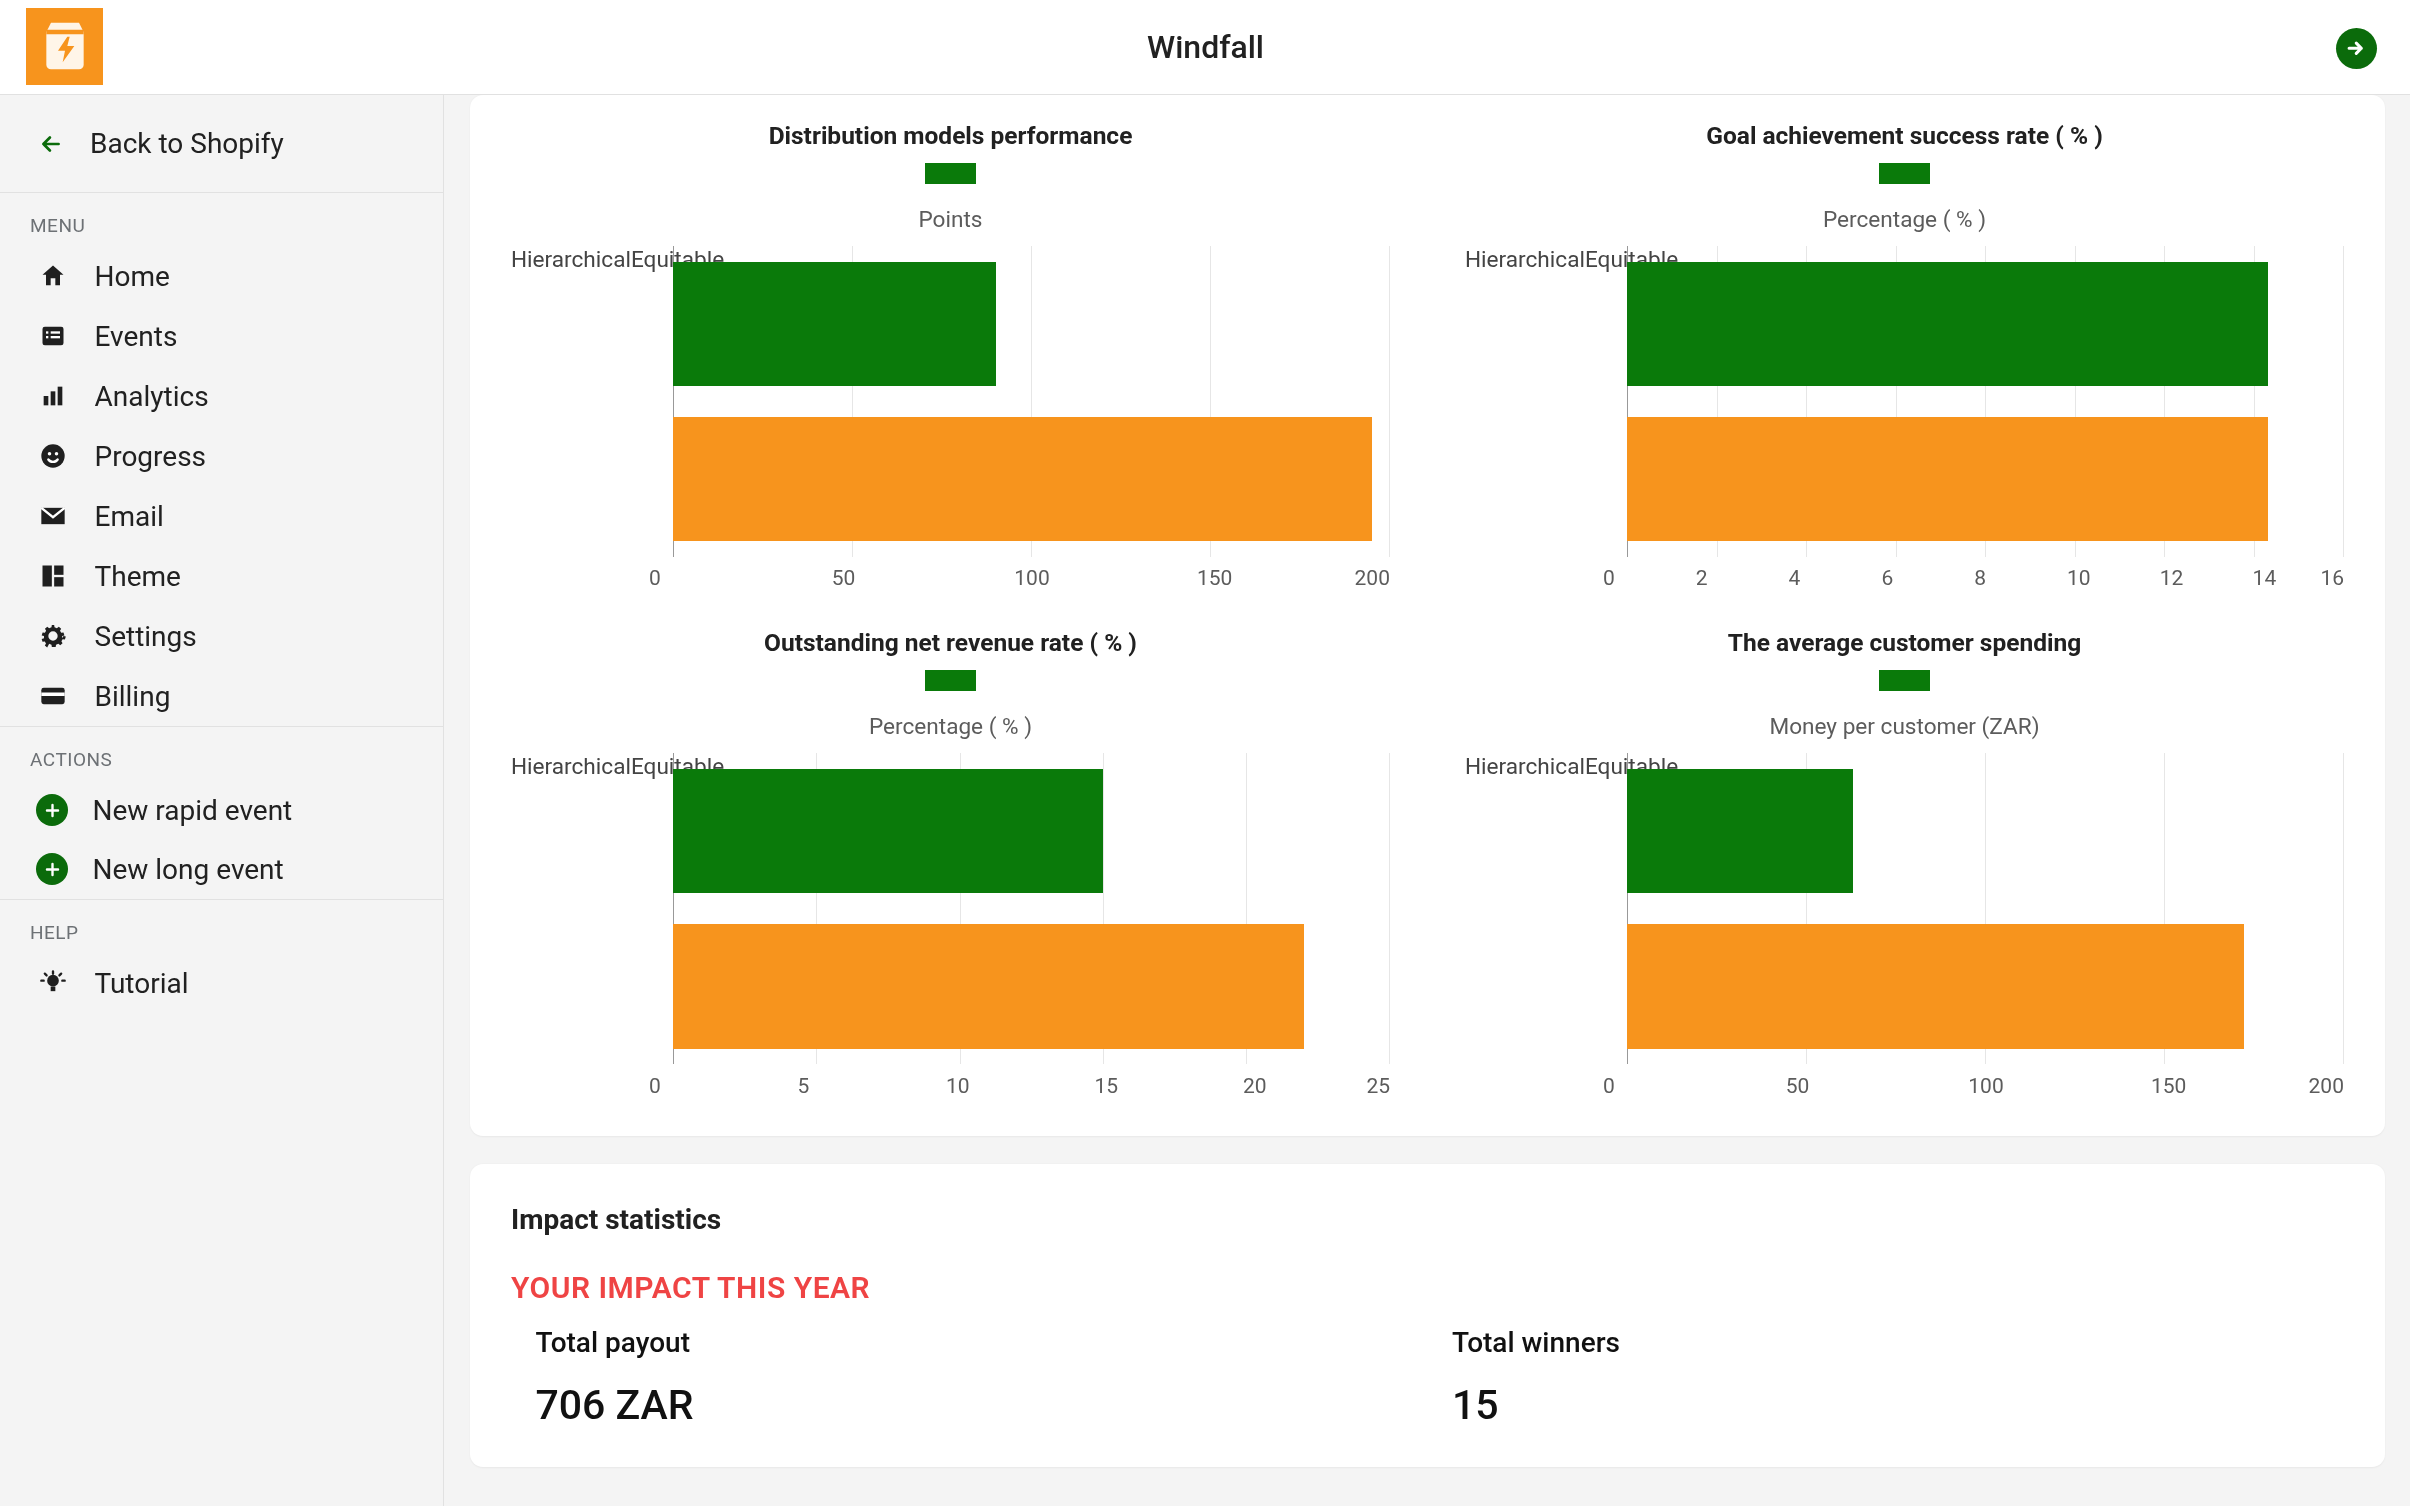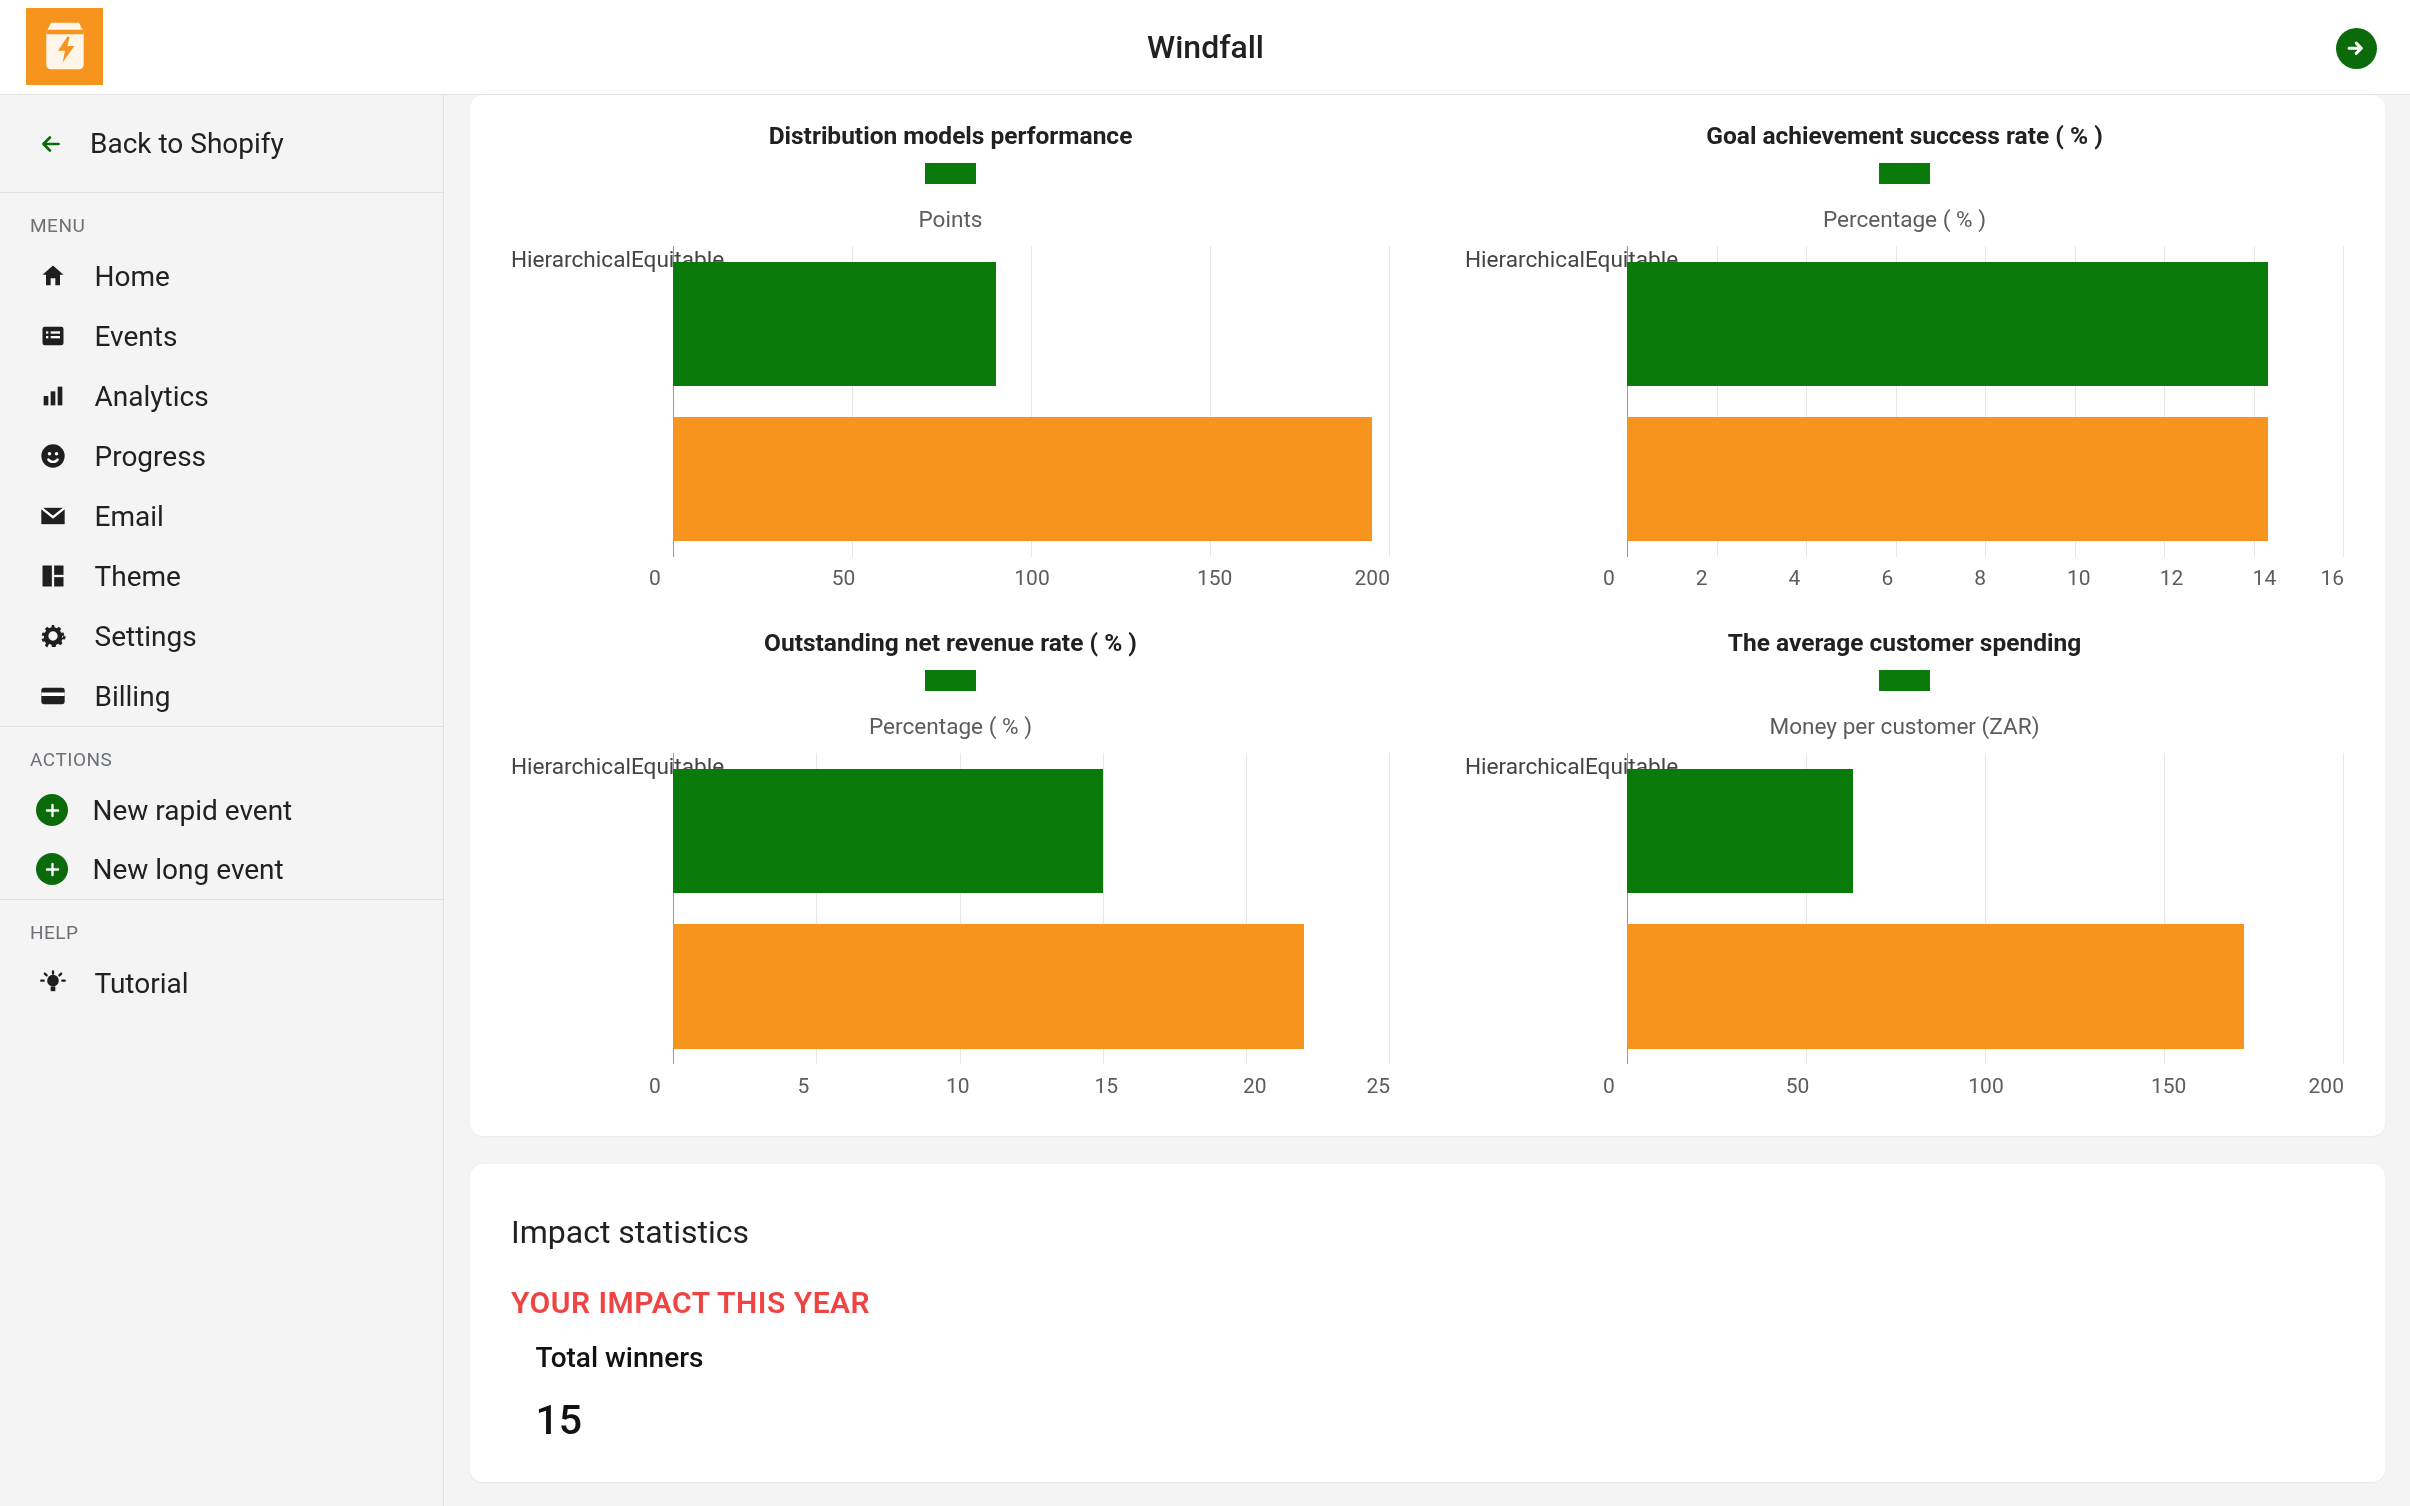--- a/index.html
+++ b/index.html
@@ -190,22 +190,22 @@
     flex:1;
     font-size:21px;
     color:#5c5c5c;
     text-align:left;
     transform: translateX(-13px);
     padding-top:9.4px;
   }
   .axis-row .tick.lasttick { text-align:right; transform:none; flex:0; width:38px; margin-left:-38px;}
 
   .impact-title {
-    font-size:32px; font-weight:400;
-    margin: 23px 0 34px 0;
+    font-size:28px; font-weight:700;
+    margin: 13px 0 34px 0;
   }
   .impact-subtitle {
     font-size:30px; font-weight:600; color:#ef4444;
     letter-spacing:0.5px;
     margin-bottom:21px;
   }
   .stats-row {
     display:flex;
     gap:0;
   }
@@ -537,20 +537,24 @@
             </div>
           </div>
         </div>
     </div>
 
     <div class="card">
       <div class="impact-title">Impact statistics</div>
       <div class="impact-subtitle">YOUR IMPACT THIS YEAR</div>
       <div class="stats-row">
         <div class="stat-col">
+          <div class="stat-label">Total payout</div>
+          <div class="stat-value">706 ZAR</div>
+        </div>
+        <div class="stat-col">
           <div class="stat-label">Total winners</div>
           <div class="stat-value">15</div>
         </div>
       </div>
     </div>
 
   </main>
 </div>
 
 

